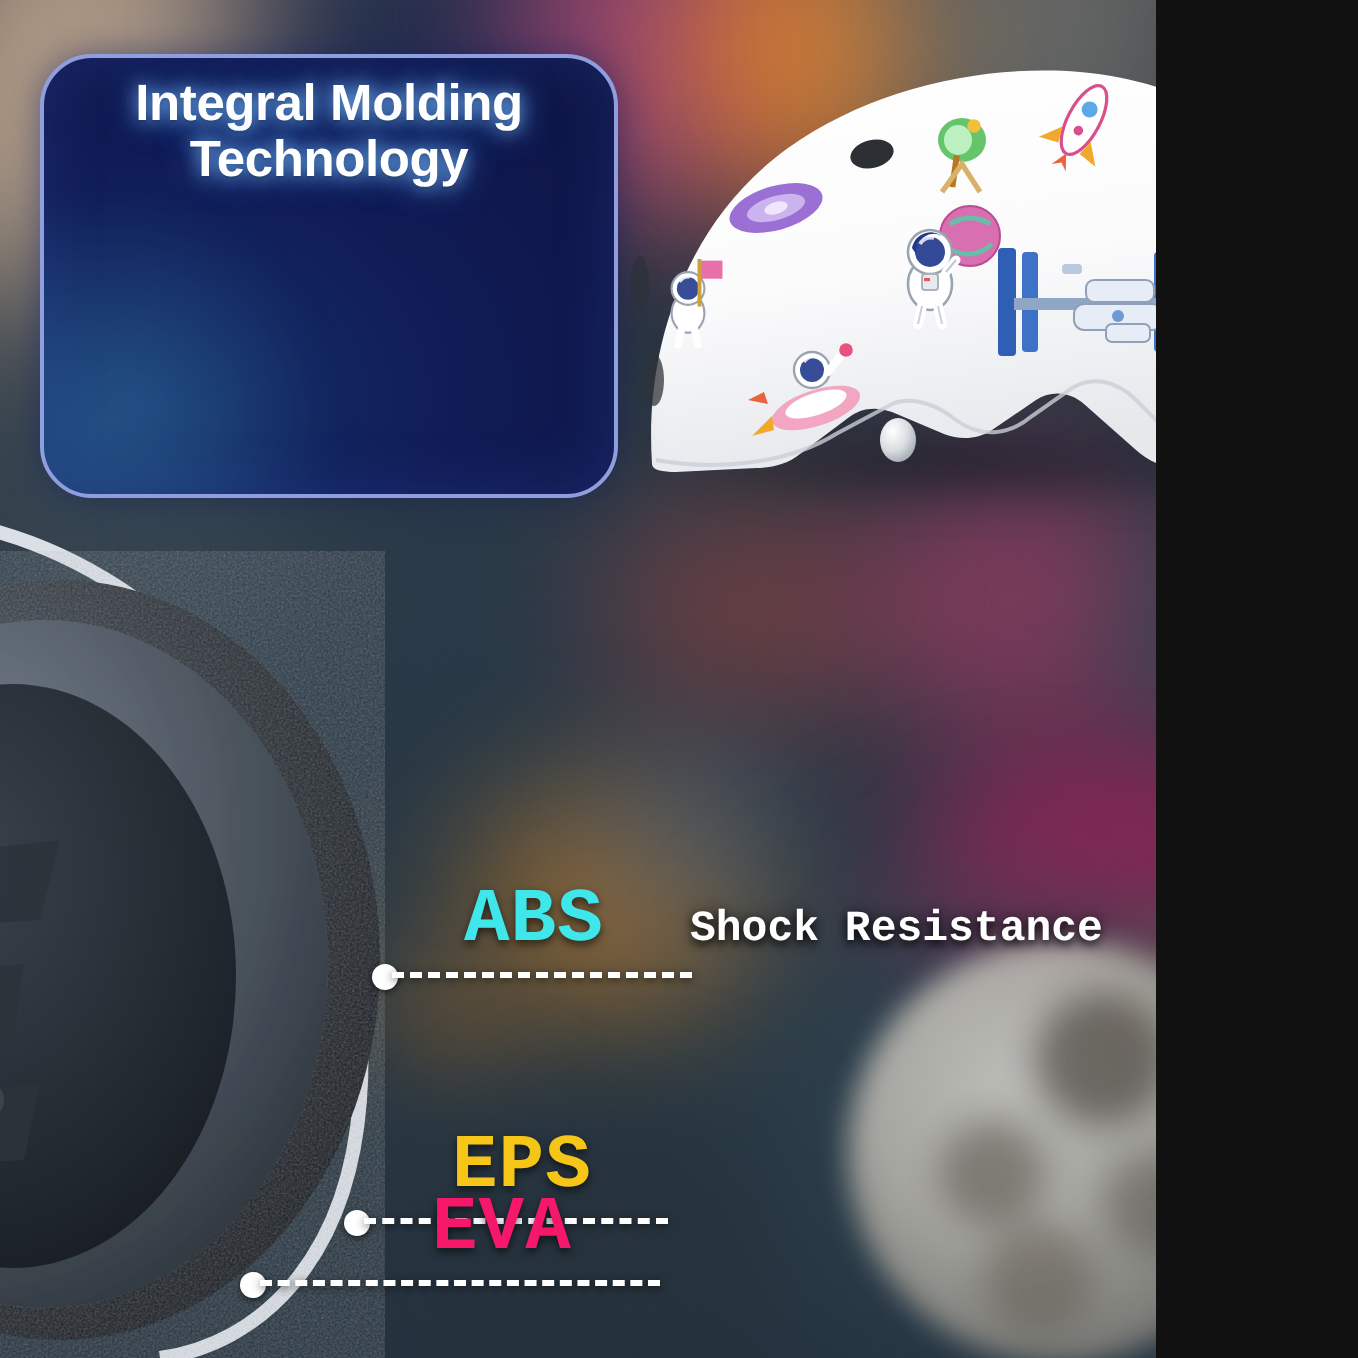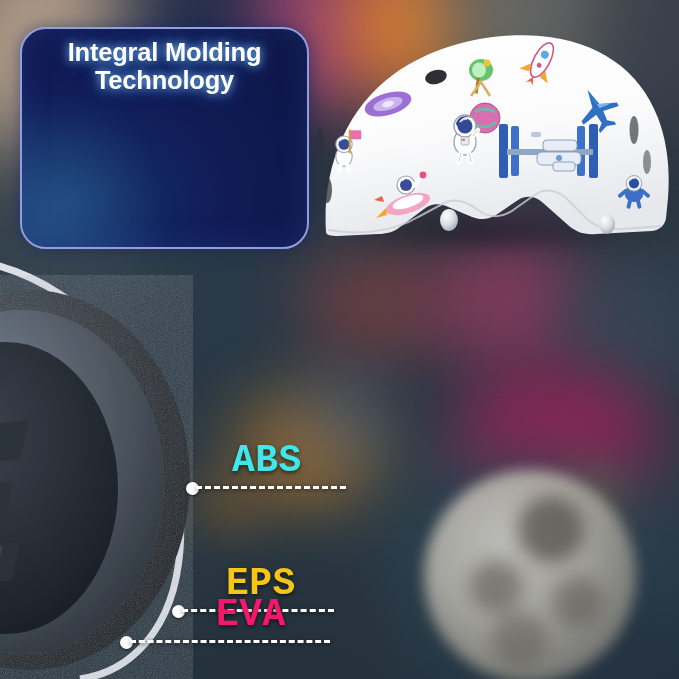--- a/index.html
+++ b/index.html
@@ -1,17 +1,17 @@
 <!DOCTYPE html>
 <html><head>
 <meta charset="utf-8">
 <style>
   html,body{margin:0;padding:0;background:#111;}
   #stage{
-    position:relative;width:679px;height:679px;overflow:hidden;
+    position:relative;width:578px;height:679px;overflow:hidden;
     font-family:"Liberation Sans", sans-serif;
     background:#26323c;
   }
 
   
   .bg-layer{position:absolute;inset:0;}
   .bg-base{
     background:
       linear-gradient(180deg,#3b3b40 0%,#2c3540 22%,#273643 48%,#2b3a45 70%,#24323e 100%);
   }
@@ -351,20 +351,21 @@
   <div id="callout">
     <div class="sheen"></div>
     <div id="callout-title">Integral Molding Technology</div>
   </div>
 
 
   <div class="layer-row" id="row-abs">
     <span class="leader-dot" style="left:186px;"></span>
     <span class="leader" style="left:196px;width:150px;"></span>
     <span class="layer-code" style="left:232px;color:#3fe6ea;">ABS</span>
+    <span class="layer-desc" style="left:345px;">Shock Resistance</span>
   </div>
 
   <div class="layer-row" id="row-eps">
     <span class="leader-dot" style="left:172px;"></span>
     <span class="leader" style="left:182px;width:152px;"></span>
     <span class="layer-code" style="left:226px;color:#f5c518;">EPS</span>
   </div>
 
   <div class="layer-row" id="row-eva">
     <span class="leader-dot" style="left:120px;"></span>

